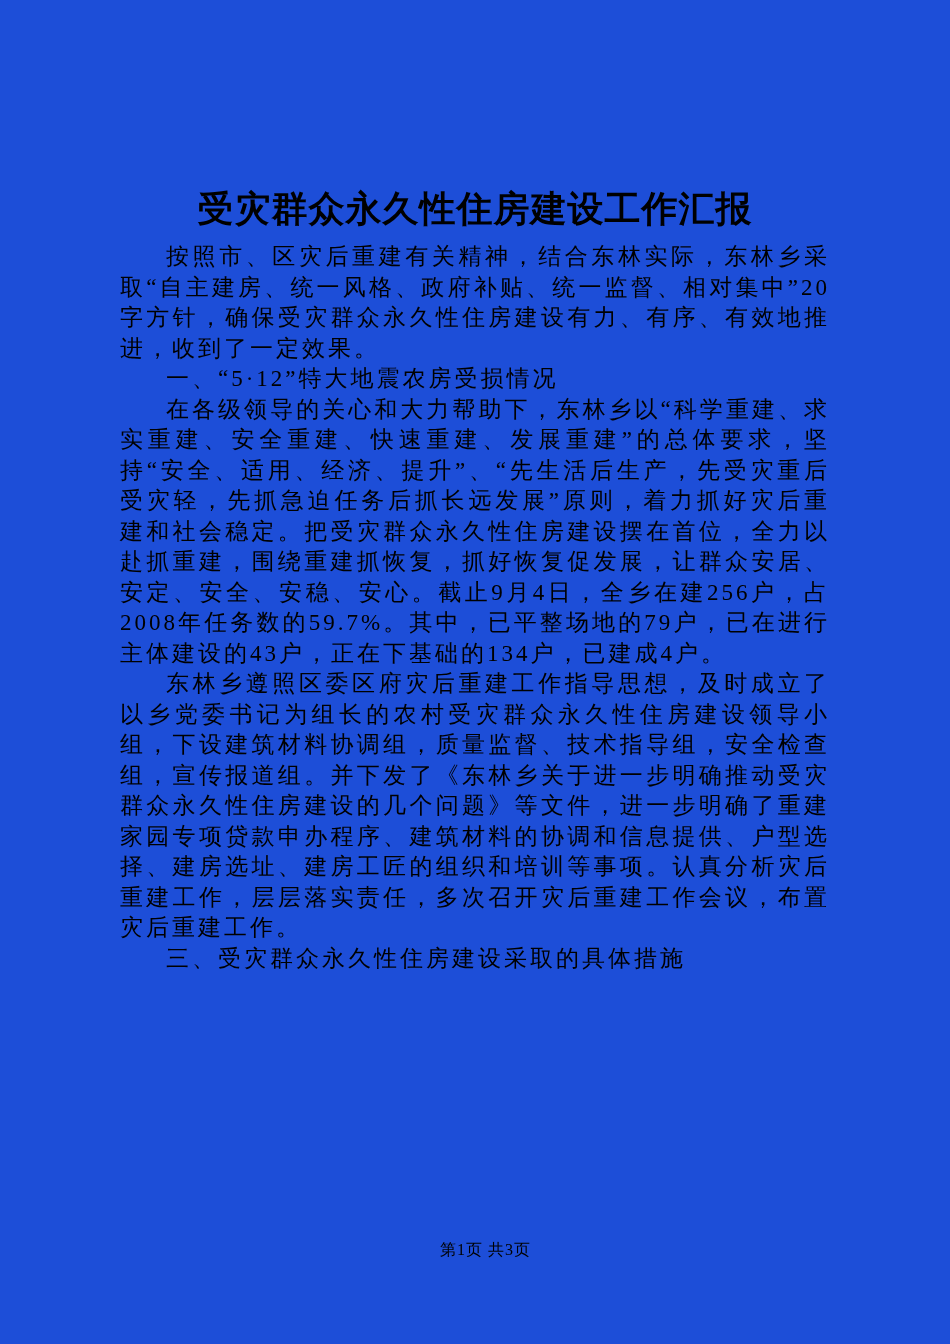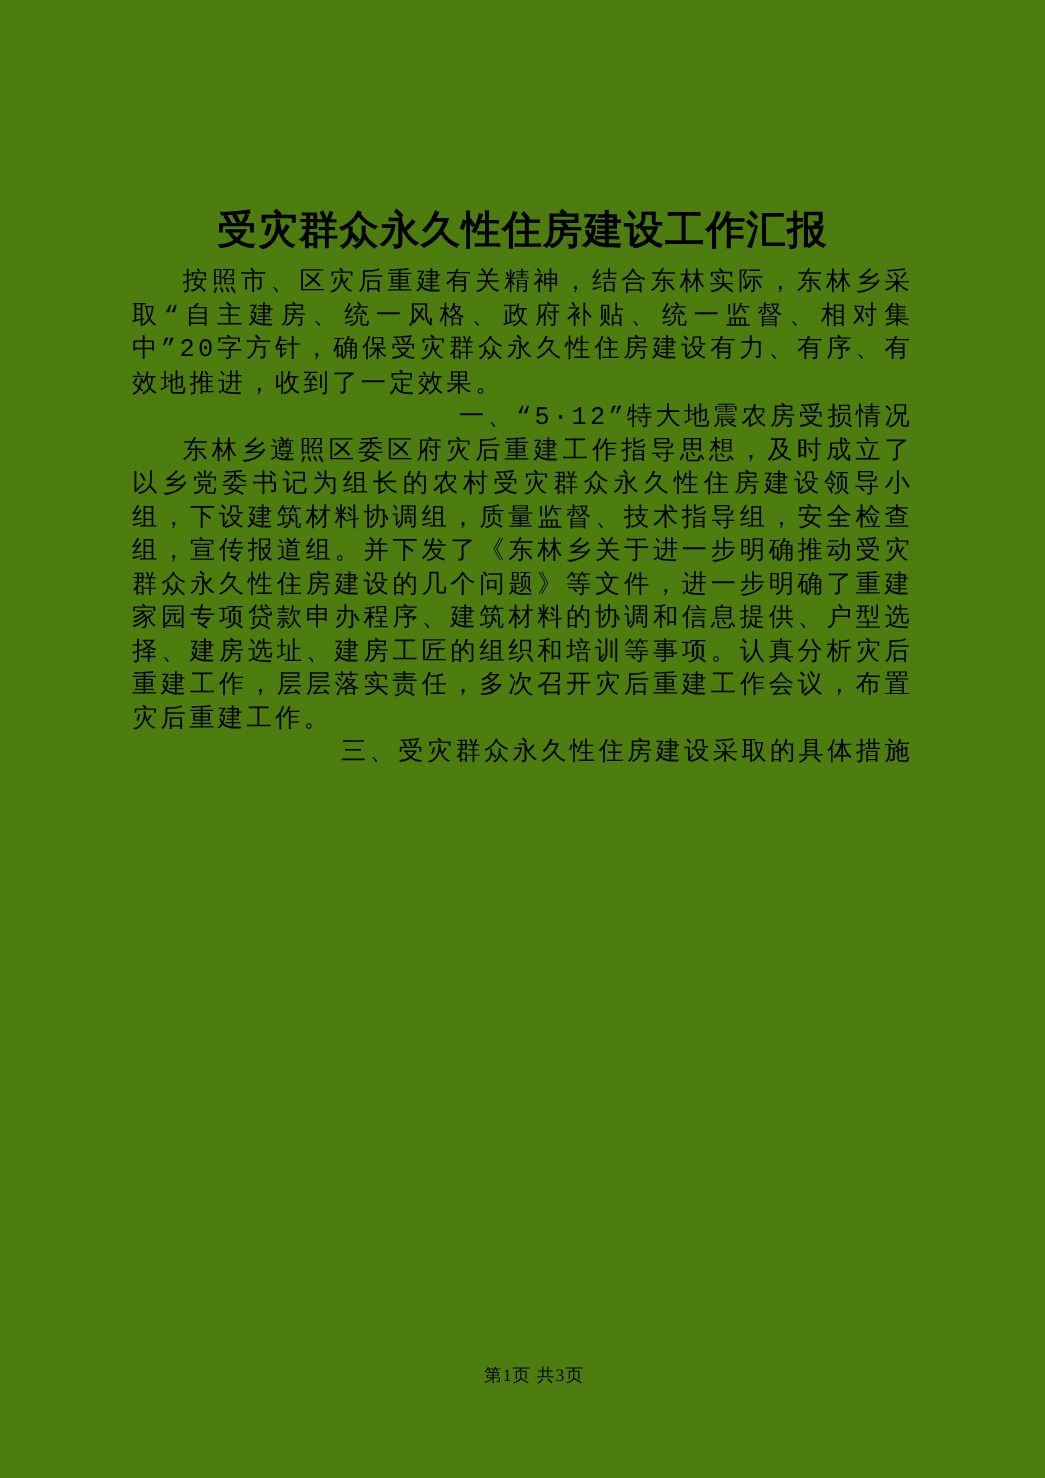--- a/index.html
+++ b/index.html
@@ -4,21 +4,21 @@
 <style>
   html, body {
     margin: 0;
     padding: 0;
     background: #ffffff;
   }
   .page {
     position: relative;
     width: 950px;
     height: 1344px;
-    background: #4d7c0f;
+    background: #1d4ed8;
     color: #000000;
     font-family: "Liberation Serif", "DejaVu Serif", serif;
     overflow: hidden;
   }
   .content {
     position: absolute;
     left: 120px;
     top: 186px;
     width: 710px;
   }
@@ -30,24 +30,23 @@
     letter-spacing: 1px;
     margin: 0 0 10px 0;
   }
   .para {
     font-size: 23px;
     line-height: 30.5px;
     letter-spacing: 3px;
     text-align: justify;
     text-indent: 2em;
     margin: 0;
-    font-family: Liberation Mono, monospace;
   }
   .para.heading {
-    text-align: right;
+    text-align: left;
   }
   .footer {
     position: absolute;
     left: 440px;
     top: 1240px;
     font-size: 16px;
     letter-spacing: 1px;
     white-space: nowrap;
   }
   .footer .page-count {
@@ -56,20 +55,21 @@
 </style>
 </head>
 <body>
 
 <div class="page">
   <div class="content">
     <h1 class="doc-title">受灾群众永久性住房建设工作汇报</h1>
     <div id="paragraphs">
         <p class="para">按照市、区灾后重建有关精神，结合东林实际，东林乡采取“自主建房、统一风格、政府补贴、统一监督、相对集中”20字方针，确保受灾群众永久性住房建设有力、有序、有效地推进，收到了一定效果。</p>
         <p class="para heading">一、“5·12”特大地震农房受损情况</p>
+        <p class="para">在各级领导的关心和大力帮助下，东林乡以“科学重建、求实重建、安全重建、快速重建、发展重建”的总体要求，坚持“安全、适用、经济、提升”、“先生活后生产，先受灾重后受灾轻，先抓急迫任务后抓长远发展”原则，着力抓好灾后重建和社会稳定。把受灾群众永久性住房建设摆在首位，全力以赴抓重建，围绕重建抓恢复，抓好恢复促发展，让群众安居、安定、安全、安稳、安心。截止9月4日，全乡在建256户，占2008年任务数的59.7%。其中，已平整场地的79户，已在进行主体建设的43户，正在下基础的134户，已建成4户。</p>
         <p class="para">东林乡遵照区委区府灾后重建工作指导思想，及时成立了以乡党委书记为组长的农村受灾群众永久性住房建设领导小组，下设建筑材料协调组，质量监督、技术指导组，安全检查组，宣传报道组。并下发了《东林乡关于进一步明确推动受灾群众永久性住房建设的几个问题》等文件，进一步明确了重建家园专项贷款申办程序、建筑材料的协调和信息提供、户型选择、建房选址、建房工匠的组织和培训等事项。认真分析灾后重建工作，层层落实责任，多次召开灾后重建工作会议，布置灾后重建工作。</p>
         <p class="para heading">三、受灾群众永久性住房建设采取的具体措施</p>
       </div>
   </div>
   <div class="footer">
     <span class="page-number">第1页</span>
     <span class="page-count">共3页</span>
   </div>
 </div>
 

